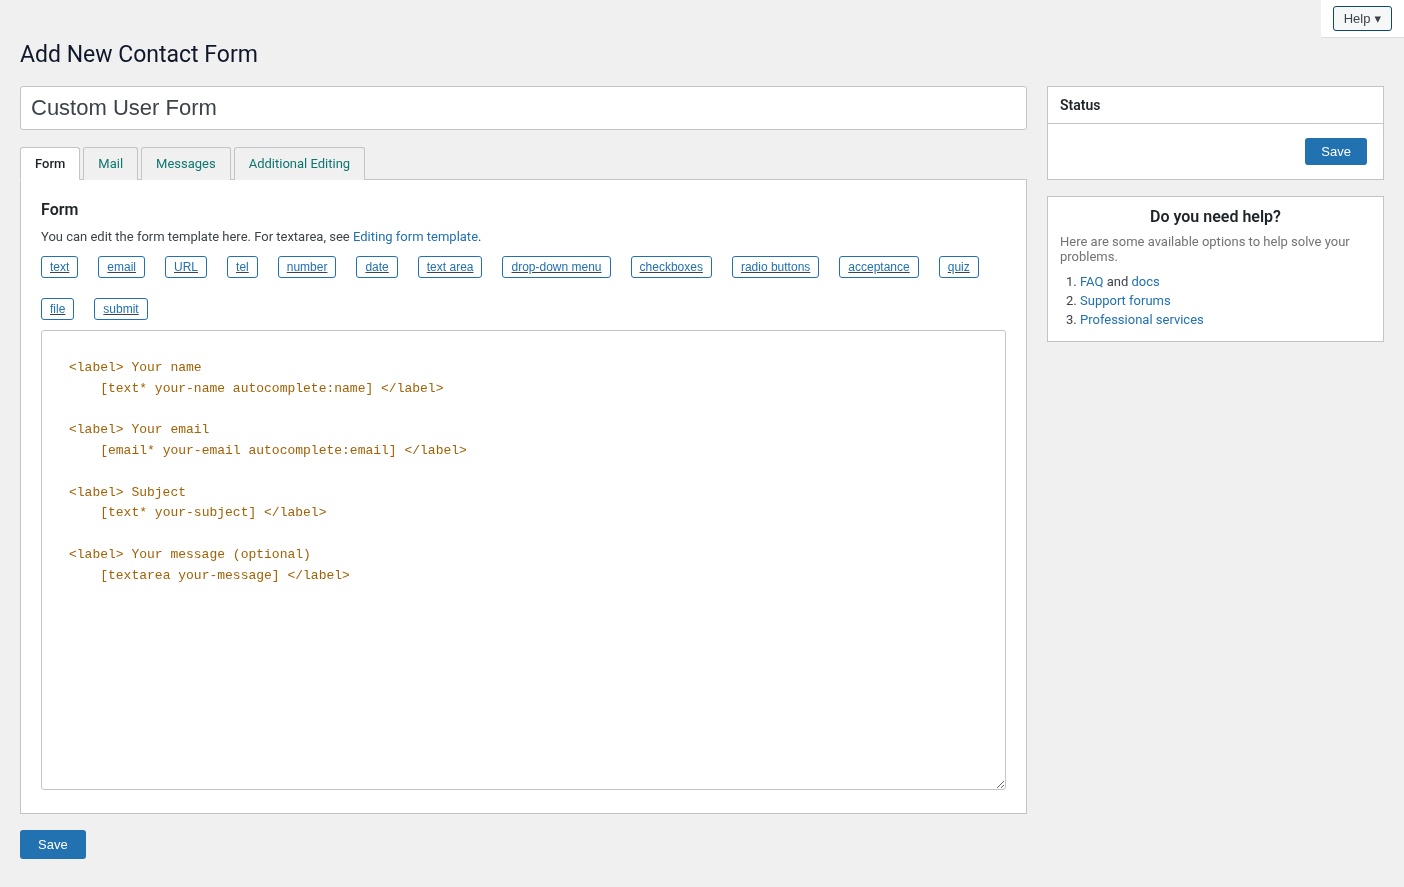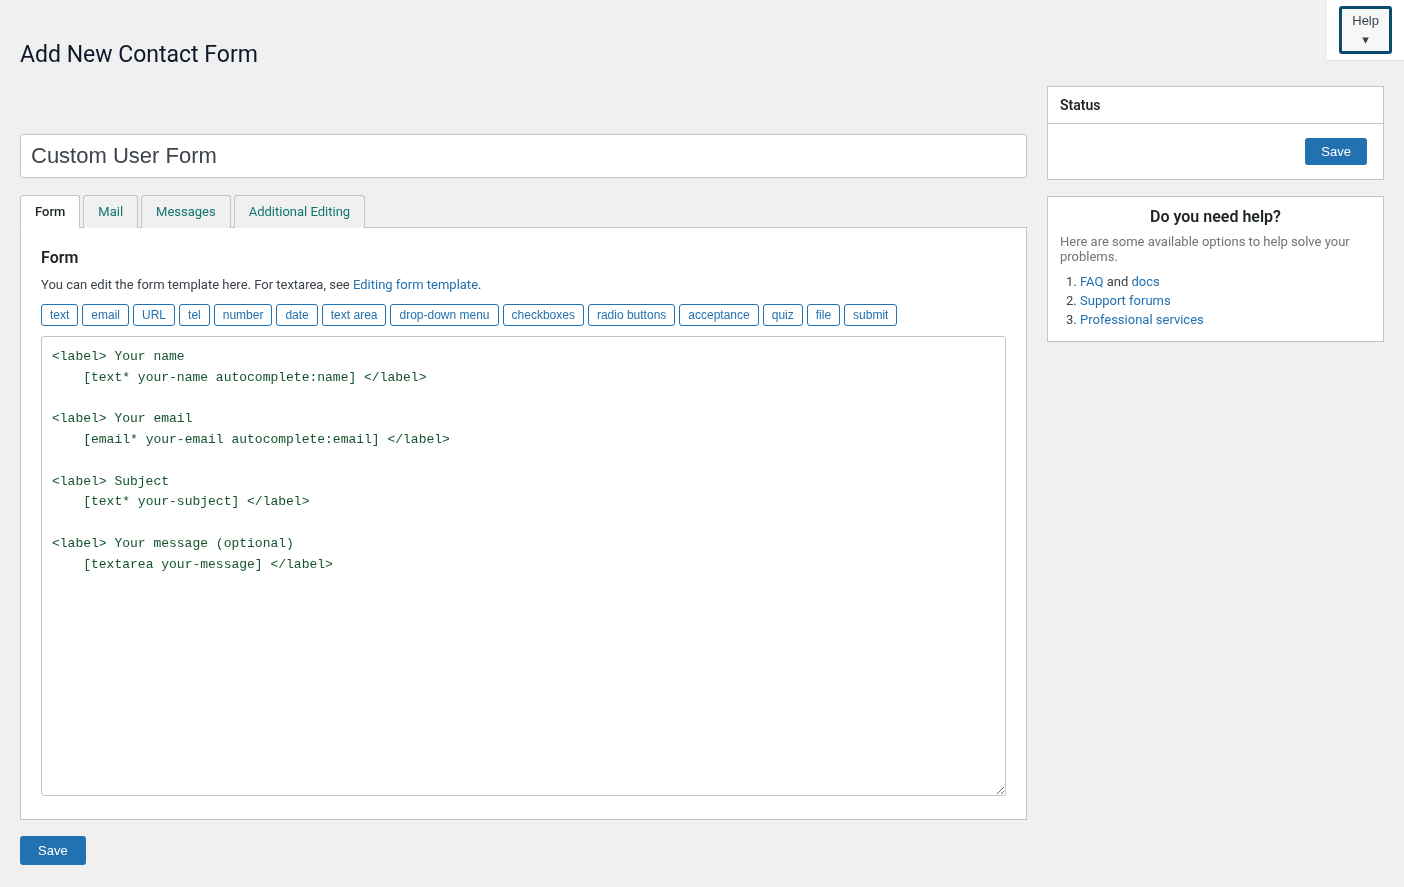--- a/index.html
+++ b/index.html
@@ -16,29 +16,28 @@
       justify-content: flex-end;
       align-items: center;
       padding: 6px 12px;
       position: fixed;
       top: 0;
       right: 0;
       z-index: 100;
     }
     .help-btn {
       background: #f6f7f7;
-      border: 3px solid #0c4a6e;
+      border: 1px solid #0c4a6e;
       border-radius: 3px;
       padding: 4px 10px;
       font-size: 13px;
       cursor: pointer;
       color: #3c434a;
       display: flex;
       gap: 4px;
-      flex-direction: column;
     }
     .page-wrapper {
       padding: 40px 20px 20px 20px;
       max-width: 1404px;
     }
     .page-title {
       font-size: 23px;
       font-weight: 400;
       color: #0f172a;
       margin-bottom: 16px;
@@ -52,21 +51,20 @@
     .form-name-input {
       width: 100%;
       padding: 8px 10px;
       font-size: 22px;
       border: 1px solid #c3c4c7;
       border-radius: 3px;
       color: #3c434a;
       background: #fff;
       margin-bottom: 16px;
       max-width: 1070px;
-      margin-top: 48px;
     }
     .left-column {
       flex: 1;
       min-width: 0;
     }
     .right-column {
       width: 337px;
       flex-shrink: 0;
     }
     
@@ -115,42 +113,43 @@
       margin-bottom: 12px;
     }
     .description a {
       color: #2271b1;
       text-decoration: none;
     }
     
     .tag-buttons {
       display: flex;
       flex-wrap: wrap;
-      gap: 4px;
+      gap: 20px;
       margin-bottom: 10px;
+      text-decoration: underline;
     }
     .tag-btn {
       background: #fff;
       border: 1px solid #2271b1;
       color: #2271b1;
       border-radius: 3px;
       padding: 3px 8px;
       font-size: 12px;
       cursor: pointer;
     }
     
     .code-editor {
       width: 100%;
       min-height: 460px;
       border: 1px solid #c3c4c7;
       border-radius: 3px;
-      padding: 10px;
+      padding: 27px;
       font-family: "Courier New", Courier, monospace;
       font-size: 13px;
-      color: #14532d;
+      color: #a16207;
       resize: vertical;
       background: #fff;
       line-height: 1.6;
     }
     
     .sidebar-box {
       background: #fff;
       border: 1px solid #c3c4c7;
       margin-bottom: 16px;
     }

